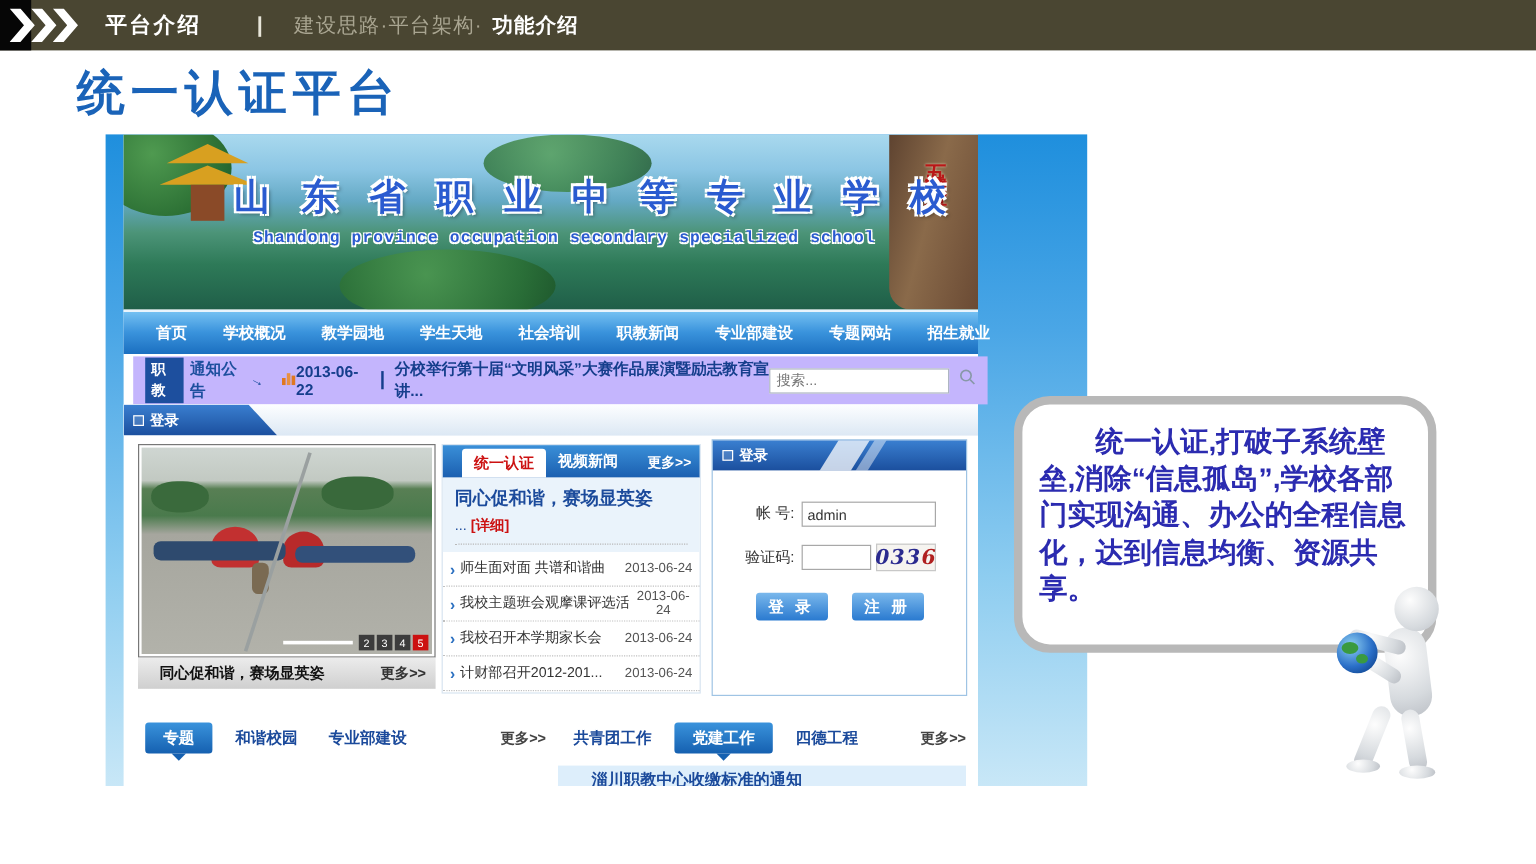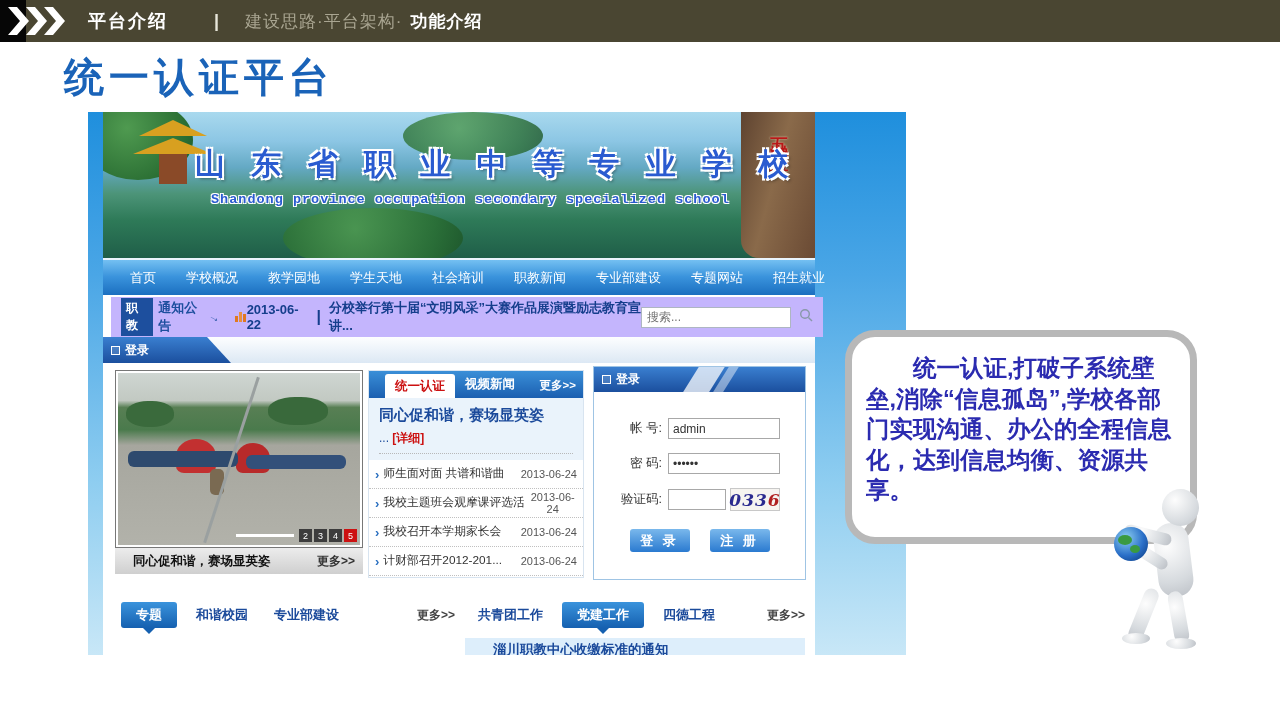--- a/index.html
+++ b/index.html
@@ -30,30 +30,30 @@
   .pagoda-body { position:absolute; background:#8a4a28; }
   .banner-cn { position:absolute; left:92px; top:32px; width:530px; font-size:30px; font-weight:bold; color:#2a5bd0; letter-spacing:9px; white-space:nowrap;
     text-shadow:-2px -2px 0 #fff, 2px -2px 0 #fff, -2px 2px 0 #fff, 2px 2px 0 #fff, 3px 3px 3px rgba(0,0,0,.35); }
   .banner-en { position:absolute; left:108px; top:80px; font-size:13.5px; font-weight:bold; color:#2a5bd0; letter-spacing:1px; font-family:"Liberation Mono", monospace; white-space:nowrap;
     text-shadow:-1px -1px 0 #fff, 1px -1px 0 #fff, -1px 1px 0 #fff, 1px 1px 0 #fff; }
   .rock { position:absolute; right:0; top:0; width:74px; height:146px; background:linear-gradient(105deg,#5e4330 0%,#8a6a4a 45%,#6a4a34 100%); border-radius:0 0 0 18px; }
   .rock-text { position:absolute; right:22px; top:10px; writing-mode:vertical-rl; font-size:19px; font-weight:bold; color:#b81818; font-family:"DejaVu Serif", serif; letter-spacing:6px; text-shadow:0 0 2px #e8d8b8; }
 
   
   .nav { position:absolute; left:0; top:146px; width:712px; height:37px; background:linear-gradient(180deg,#74c0f2 0%,#3a93dc 48%,#1b6fc0 100%); border-top:2px solid #eaf4fc; display:flex; align-items:center; padding-left:12px; }
-  .nav-item { color:#fff; font-weight:normal; font-size:13px; padding:0 15px; cursor:pointer; white-space:nowrap; }
+  .nav-item { color:#fff; font-weight:bold; font-size:13px; padding:0 15px; cursor:pointer; white-space:nowrap; }
 
   
   .ticker { position:absolute; left:8px; top:185px; width:712px; height:40px; display:flex; align-items:center; padding:0 10px; background:#c4b5fd; }
   .ticker-badge { background:#1d4f9e; color:#fff; font-size:12px; font-weight:bold; padding:2px 5px; }
   .ticker-notice { color:#1d4f9e; font-size:13px; font-weight:bold; margin-left:5px; }
   .ticker-arrow { display:inline-block; transform:rotate(28deg); color:#1d4f9e; font-size:12px; margin-left:2px; }
   .ticker-date, .ticker-head { color:#153e8c; font-weight:bold; font-size:13px; }
   .ticker-div { color:#153e8c; margin:0 8px; font-weight:bold; }
-  .search-box { margin-left:auto; display:flex; align-items:center; }
+  .search-box { margin-left:auto; display:flex; align-items:flex-start; }
   .search-input { width:150px; height:21px; border:1px solid #aeb6c2; font-size:12px; padding:0 5px; color:#555; }
   .search-icon { margin-left:8px; cursor:pointer; }
 
   
   .strip { position:absolute; left:0; top:225px; width:712px; height:26px; background:linear-gradient(180deg,#fdfeff 0%,#dce8f4 100%); }
   .strip-tab { position:absolute; left:0; top:0; width:128px; height:26px; background:linear-gradient(180deg,#3a7fd0,#1b4f9e); clip-path:polygon(0 0,104px 0,128px 100%,0 100%); display:flex; align-items:center; color:#fff; font-weight:bold; font-size:12px; padding-left:8px; }
   .mini-sq { display:inline-block; width:9px; height:9px; border:1.5px solid #fff; margin-right:5px; background:rgba(255,255,255,.15); }
 
   
   .photo-frame { position:absolute; left:12px; top:258px; width:248px; height:178px; border:1px solid #777; background:#fff; padding:2px; }
@@ -271,24 +271,20 @@
       <div class="loginpanel">
         <div class="login-head">
           <span class="mini-sq"></span>
           <span>登录</span>
         </div>
         <div class="form-row first">
           <span class="form-label">帐  号:</span>
           <input class="form-input" type="text" value="admin" style="">
         </div>
         <div class="form-row">
-          <span class="form-label">密  码:</span>
-          <input class="form-input" type="text" value="••••••" style="">
-        </div>
-        <div class="form-row">
           <span class="form-label">验证码:</span>
           <input class="form-input small" type="text" style="">
           <span class="captcha">
             <span class="cap-a">033</span>
             <span class="cap-b">6</span>
           </span>
         </div>
         <div class="btn-row">
           <button class="btn">登 录</button>
           <button class="btn">注 册</button>

